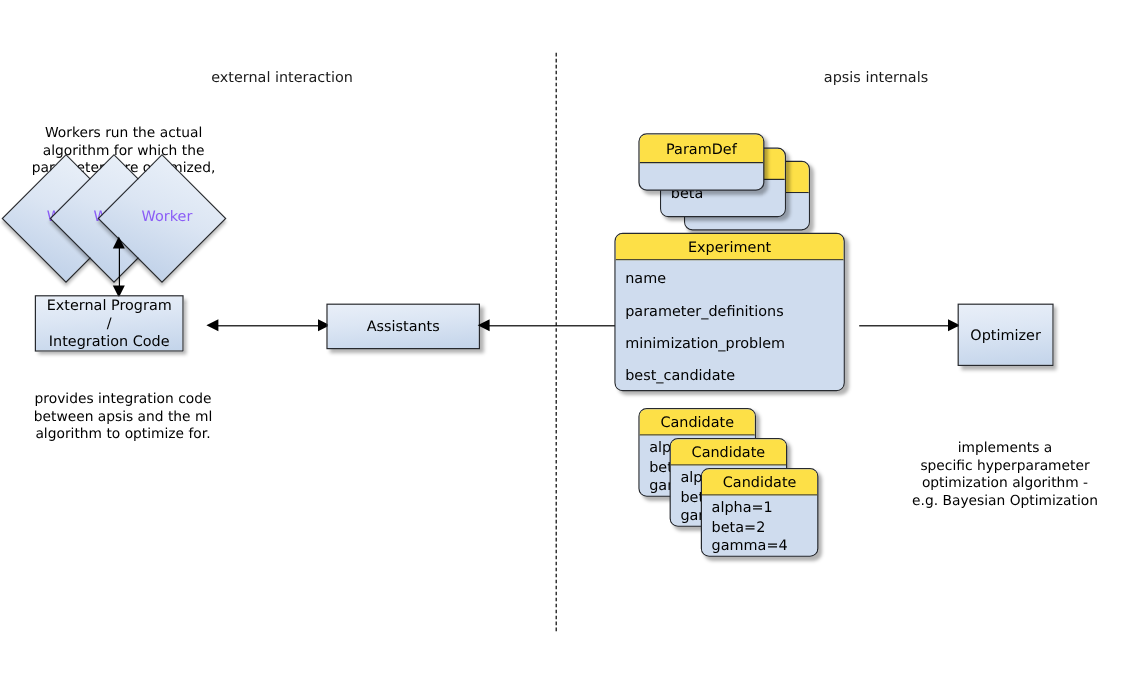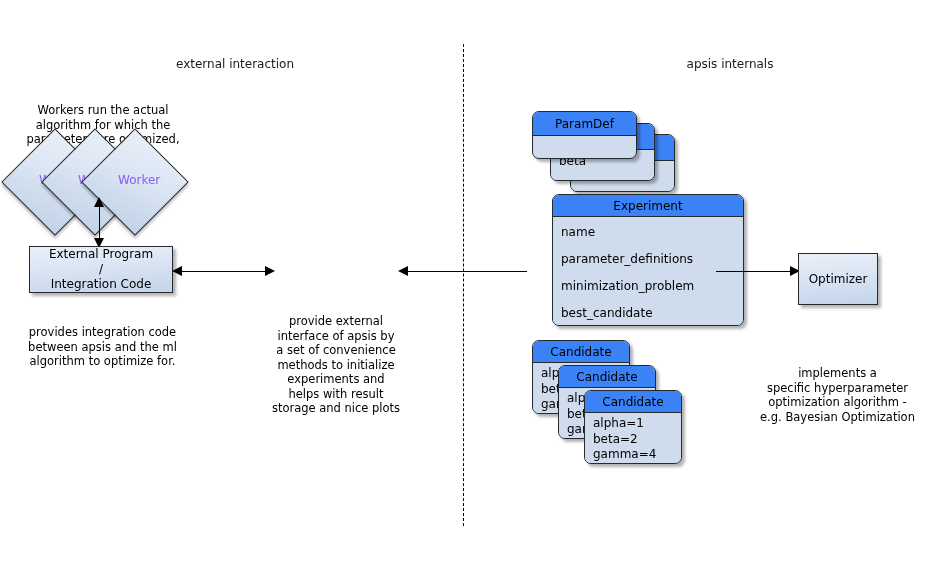--- a/index.html
+++ b/index.html
@@ -34,21 +34,21 @@
   
   .card{
     position:absolute;box-sizing:border-box;
     border:1.4px solid #26292e;border-radius:7px;
     background:#cfdcee;
     box-shadow:3px 3px 3px rgba(0,0,0,0.30);
     overflow:hidden;
   }
   .card .card-head{
     box-sizing:border-box;width:100%;
-    background:#3b82f6;
+    background:#fde047;
     border-bottom:1.4px solid #26292e;
     text-align:center;font-size:12px;color:#000;
     display:flex;align-items:center;justify-content:center;
   }
   .card .card-body{
     box-sizing:border-box;width:100%;
     background:#cfdcee;
     padding:4px 8px 4px 8px;
     font-size:12px;color:#000;
   }
@@ -122,42 +122,38 @@
     <div class="diamond-label" style="left:78px;top:173px;">Worker</div>
 
     <div class="diamond" style="left:97px;top:144px;"></div>
     <div class="diamond-label" style="left:118px;top:173px;">Worker</div>
   </div>
 
   <div class="vline" style="left:99px;top:203px;height:42px;"></div>
   <div class="arrow arrow-up" style="left:94px;top:197px;"></div>
   <div class="arrow arrow-down" style="left:94px;top:238px;"></div>
 
-  <div class="rect" style="left:29px;top:246px;width:144px;height:47px;" id="node-external-program">
+  <div class="rect" style="left:29px;top:246px;width:124px;height:47px;" id="node-external-program">
     <span>External Program
 /
 Integration Code</span>
   </div>
 
   <div class="note" style="left:10px;top:325px;width:185px;">provides integration code
 between apsis and the ml
 algorithm to optimize for.</div>
 
   <div class="hline" style="left:178px;top:271px;width:92px;"></div>
   <div class="arrow arrow-left" style="left:172px;top:266px;"></div>
   <div class="arrow arrow-right" style="left:265px;top:266px;"></div>
 
-
-  <div class="note" style="left:262px;top:314px;width:148px;">provide external
-interface of apsis by
-a set of convenience
-methods to initialize
-experiments and
-helps with result
-storage and nice plots</div>
+  <div class="rect" style="left:272px;top:253px;width:128px;height:38px;" id="node-assistants">
+    <span>Assistants</span>
+  </div>
+
 
   <div class="hline" style="left:404px;top:271px;width:123px;"></div>
   <div class="arrow arrow-left" style="left:398px;top:266px;"></div>
 
   <div class="card compact" style="left:570px;top:134px;width:105px;height:58px;">
     <div class="card-head" style="height:26px;">ParamDef</div>
     <div class="card-body" style="height:30px;">
       <div class="attr">gamma</div>
     </div>
   </div>
@@ -166,21 +162,21 @@
     <div class="card-head" style="height:26px;">ParamDef</div>
     <div class="card-body" style="height:30px;">
       <div class="attr">beta</div>
     </div>
   </div>
 
   <div class="card compact" style="left:532px;top:111px;width:105px;height:48px;">
     <div class="card-head" style="height:24px;">ParamDef</div>
   </div>
 
-  <div class="card" style="left:552px;top:194px;width:192px;height:132px;" id="node-experiment">
+  <div class="card" style="left:512px;top:194px;width:192px;height:132px;" id="node-experiment">
     <div class="card-head" style="height:22px;">Experiment</div>
     <div class="card-body" style="height:108px;padding-top:8px;">
       <div class="attr">name</div>
       <div class="attr">parameter_definitions</div>
       <div class="attr">minimization_problem</div>
       <div class="attr">best_candidate</div>
     </div>
   </div>
 
   <div class="hline" style="left:716px;top:271px;width:83px;"></div>

